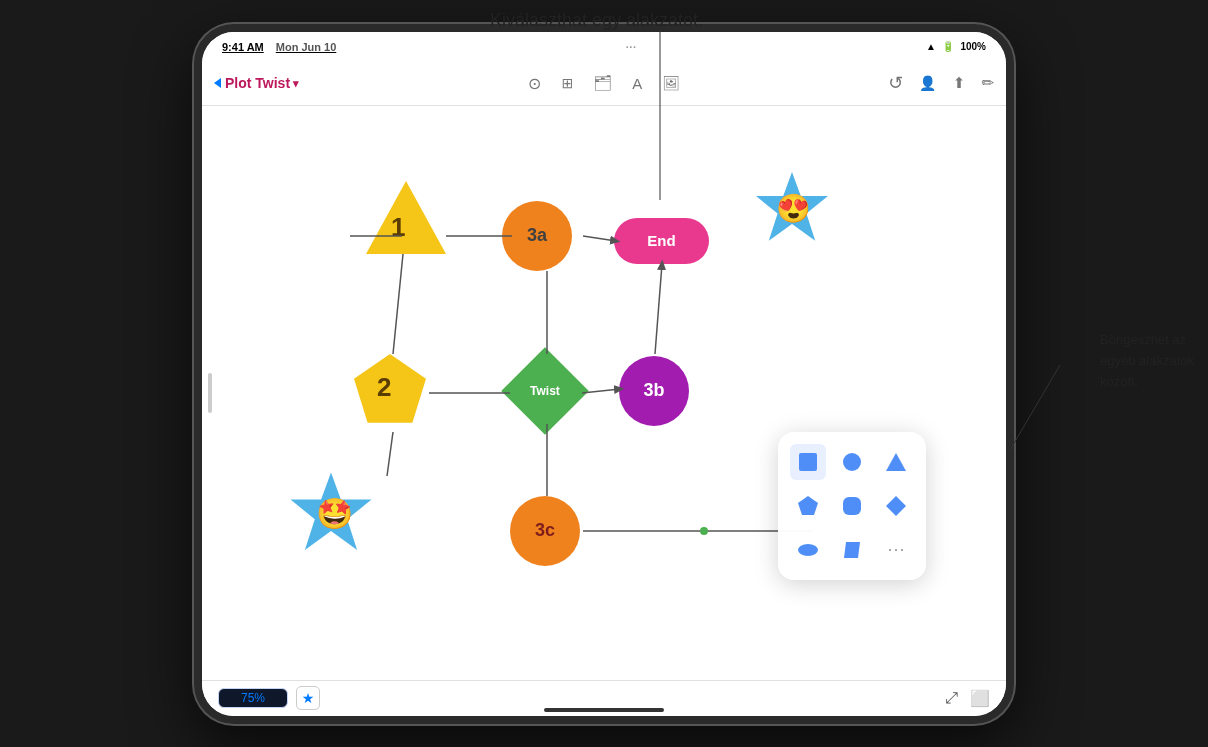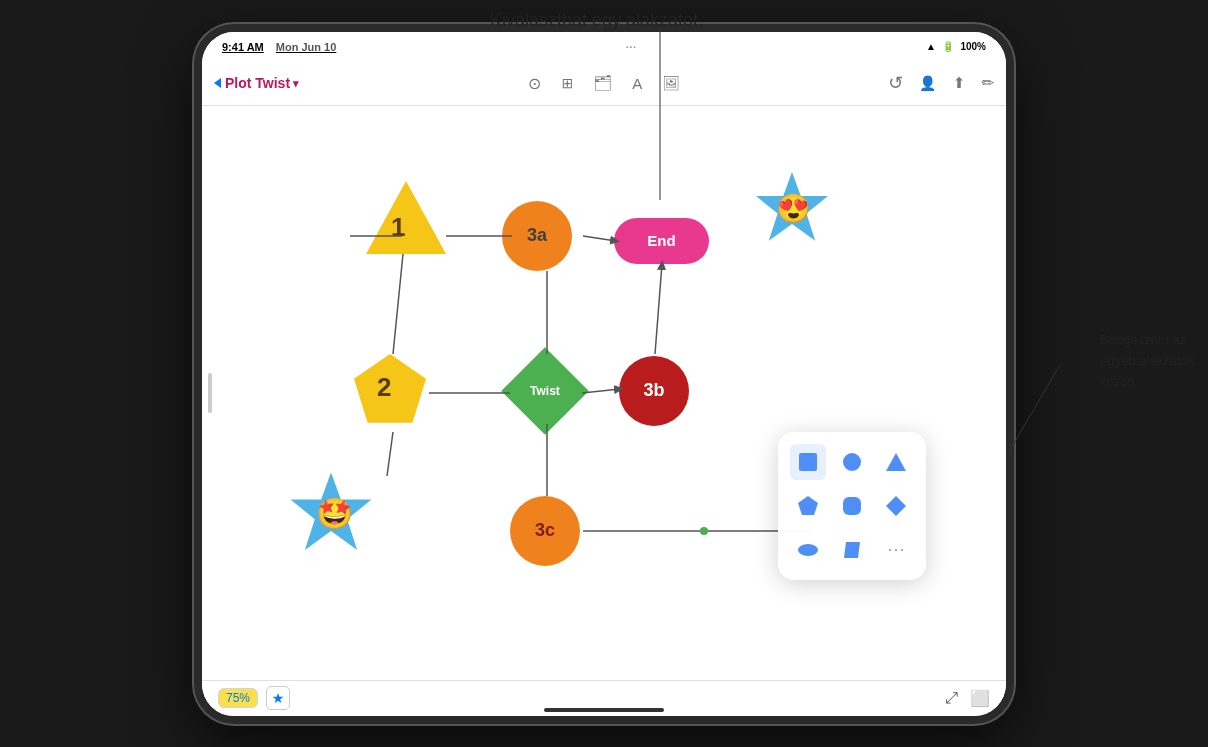--- a/index.html
+++ b/index.html
@@ -228,24 +228,24 @@
       bottom: 4px;
       left: 50%;
       transform: translateX(-50%);
       width: 120px;
       height: 4px;
       background: #333;
       border-radius: 2px;
     }
 
     .zoom-badge {
-      background: #fde047;
+      background: #0f172a;
       border: 1px solid #c5d5f5;
       border-radius: 6px;
-      padding: 2px 7px;
+      padding: 2px 22px;
       font-size: 12px;
       color: #007aff;
     }
     .star-badge {
       width: 24px;
       height: 24px;
       display: flex;
       align-items: center;
       justify-content: center;
       border: 1px solid #ccc;
@@ -389,21 +389,21 @@
         </svg>
         <span style="position:absolute;color:#5a3d00;font-size:26px;font-weight:900;top:22px;left:27px;">2</span>
       </div>
 
       <div style="position:absolute;left:308px;top:250px;width:70px;height:70px;display:flex;align-items:center;justify-content:center;">
         <div style="width:62px;height:62px;background:#4caf50;transform:rotate(45deg);display:flex;align-items:center;justify-content:center;">
           <span style="transform:rotate(-45deg);color:white;font-size:12px;font-weight:700;">Twist</span>
         </div>
       </div>
 
-      <div class="node node-circle" style="position:absolute;left:417px;top:250px;width:70px;height:70px;border-radius:50%;background:#b91c1c;color:white;font-size:18px;font-weight:700;display:flex;align-items:center;justify-content:center;">
+      <div class="node node-circle" style="position:absolute;left:417px;top:250px;width:70px;height:70px;border-radius:50%;background:#a21caf;color:white;font-size:18px;font-weight:700;display:flex;align-items:center;justify-content:center;">
         <span>3b</span>
       </div>
 
       <div class="node node-circle" style="position:absolute;left:308px;top:390px;width:70px;height:70px;border-radius:50%;background:#f0821e;color:#7f1d1d;font-size:18px;font-weight:700;display:flex;align-items:center;justify-content:center;">
         <span>3c</span>
       </div>
 
       <div style="position:absolute;left:84px;top:362px;width:90px;height:90px;display:flex;align-items:center;justify-content:center;z-index:2;">
         <div style="position:relative;width:90px;height:90px;display:flex;align-items:center;justify-content:center;">
           <svg viewBox="0 0 100 100" width="90" height="90">

